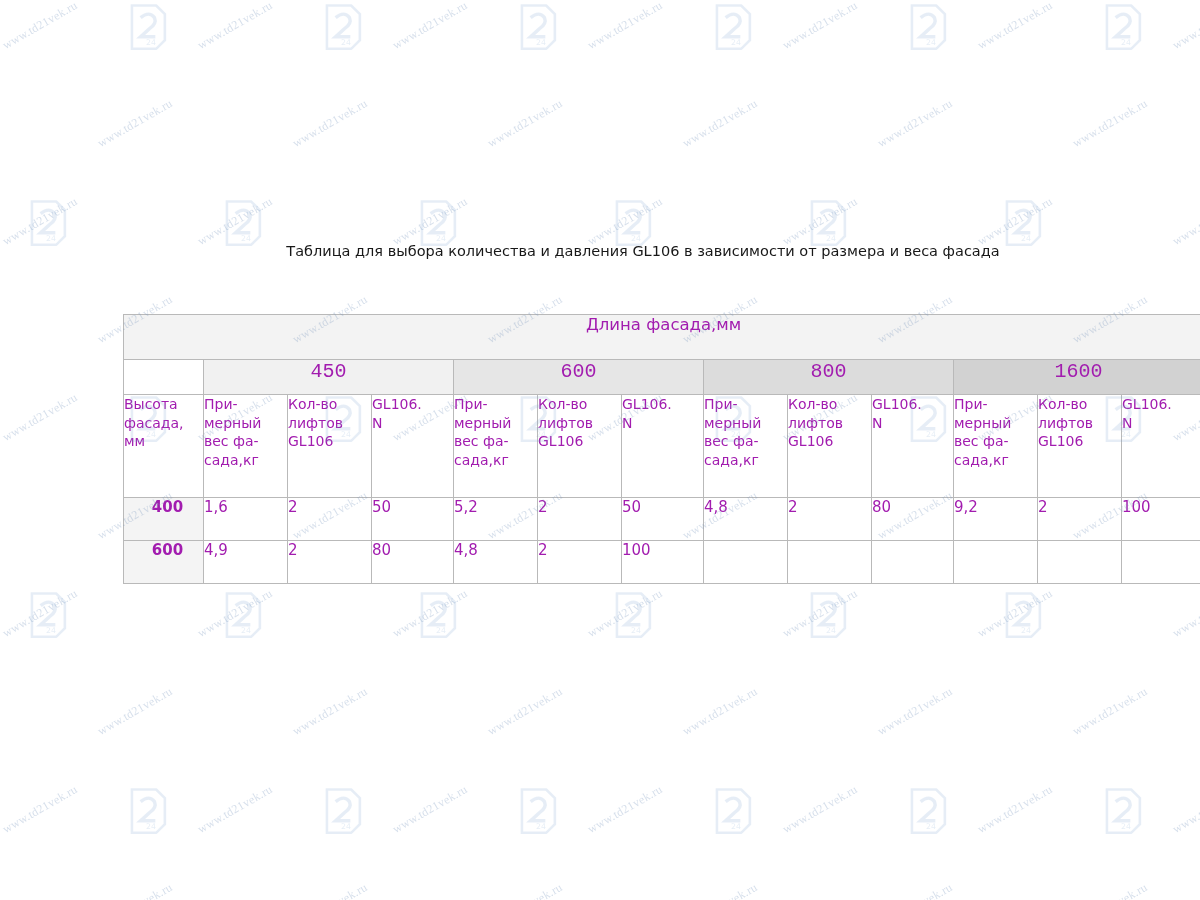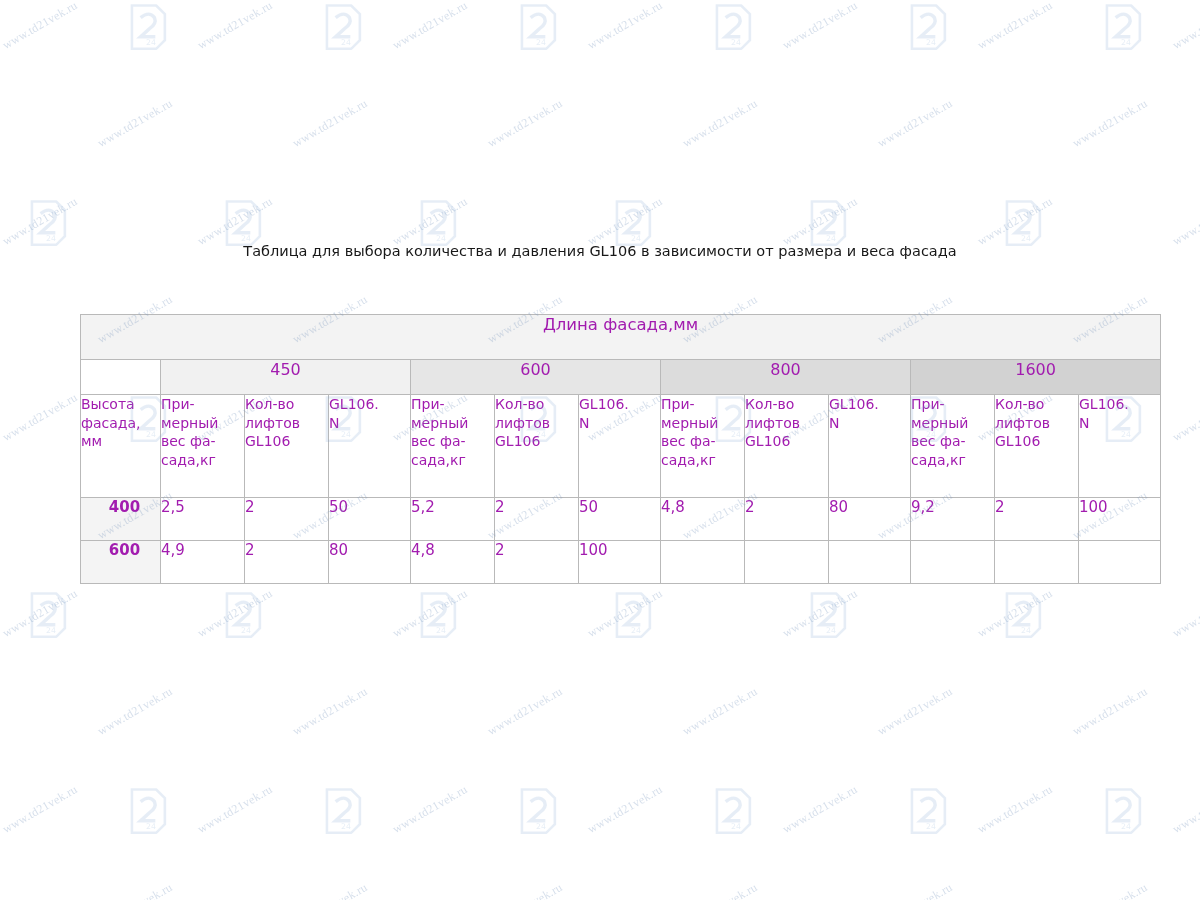--- a/index.html
+++ b/index.html
@@ -38,20 +38,21 @@
     width: 52px;
     height: 52px;
     opacity: 0.18;
   }
 
   
   #page {
     position: absolute;
     inset: 0;
     z-index: 2;
+    margin-left: 43px;
   }
 
   #doc-title {
     position: absolute;
     top: 243px;
     left: 0;
     width: 1200px;
     text-align: center;
     font-family: "DejaVu Sans", sans-serif;
     font-size: 14.5px;
@@ -87,21 +88,22 @@
     vertical-align: middle;
     font-size: 16.5px;
     background: #f3f3f3;
     border-color: #b9b9b9;
   }
 
   .group-row td {
     height: 34px;
     text-align: center;
     vertical-align: middle;
-    font-size: 16px;
+    font-size: 20px;
+    font-family: Liberation Mono, monospace;
   }
   .g450 { background: #f1f1f1; }
   .g600 { background: #e6e6e6; }
   .g900 { background: #dcdcdc; }
   .g1200 { background: #d2d2d2; }
   .gcorner { background: #ffffff; border-top: 1px solid transparent; border-left: 1px solid transparent; }
 
   .head-row td {
     height: 102px;
     vertical-align: top;
@@ -181,21 +183,21 @@
           <td>При-<br>мерный<br>вес фа-<br>сада,кг</td>
           <td>Кол-во<br>лифтов<br>GL106</td>
           <td>GL106.<br>N</td>
           <td>При-<br>мерный<br>вес фа-<br>сада,кг</td>
           <td>Кол-во<br>лифтов<br>GL106</td>
           <td>GL106.<br>N</td>
         </tr>
 
         <tr class="data-row">
           <td class="rowhead">400</td>
-          <td>2,5</td>
+          <td>1,6</td>
           <td>2</td>
           <td>50</td>
           <td>5,2</td>
           <td>2</td>
           <td>50</td>
           <td>4,8</td>
           <td>2</td>
           <td>80</td>
           <td>9,2</td>
           <td>2</td>

